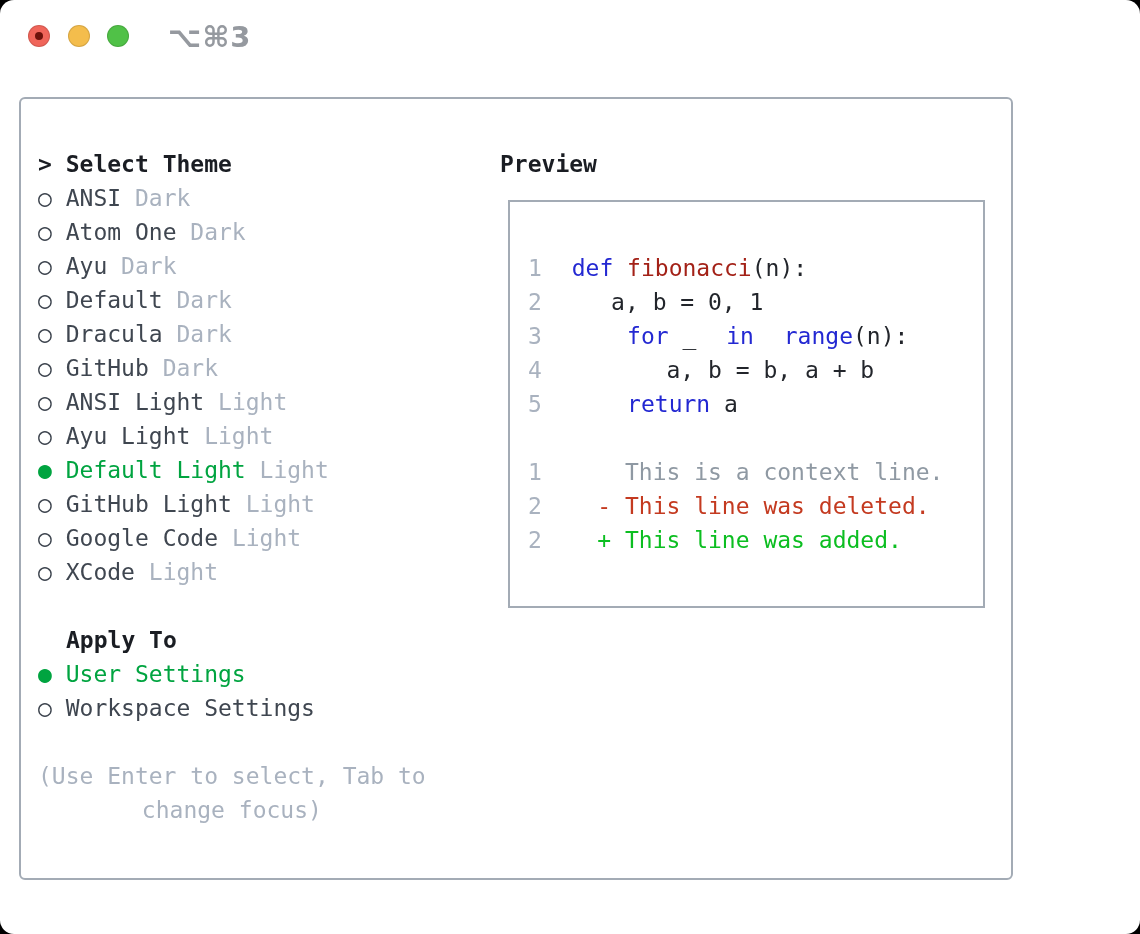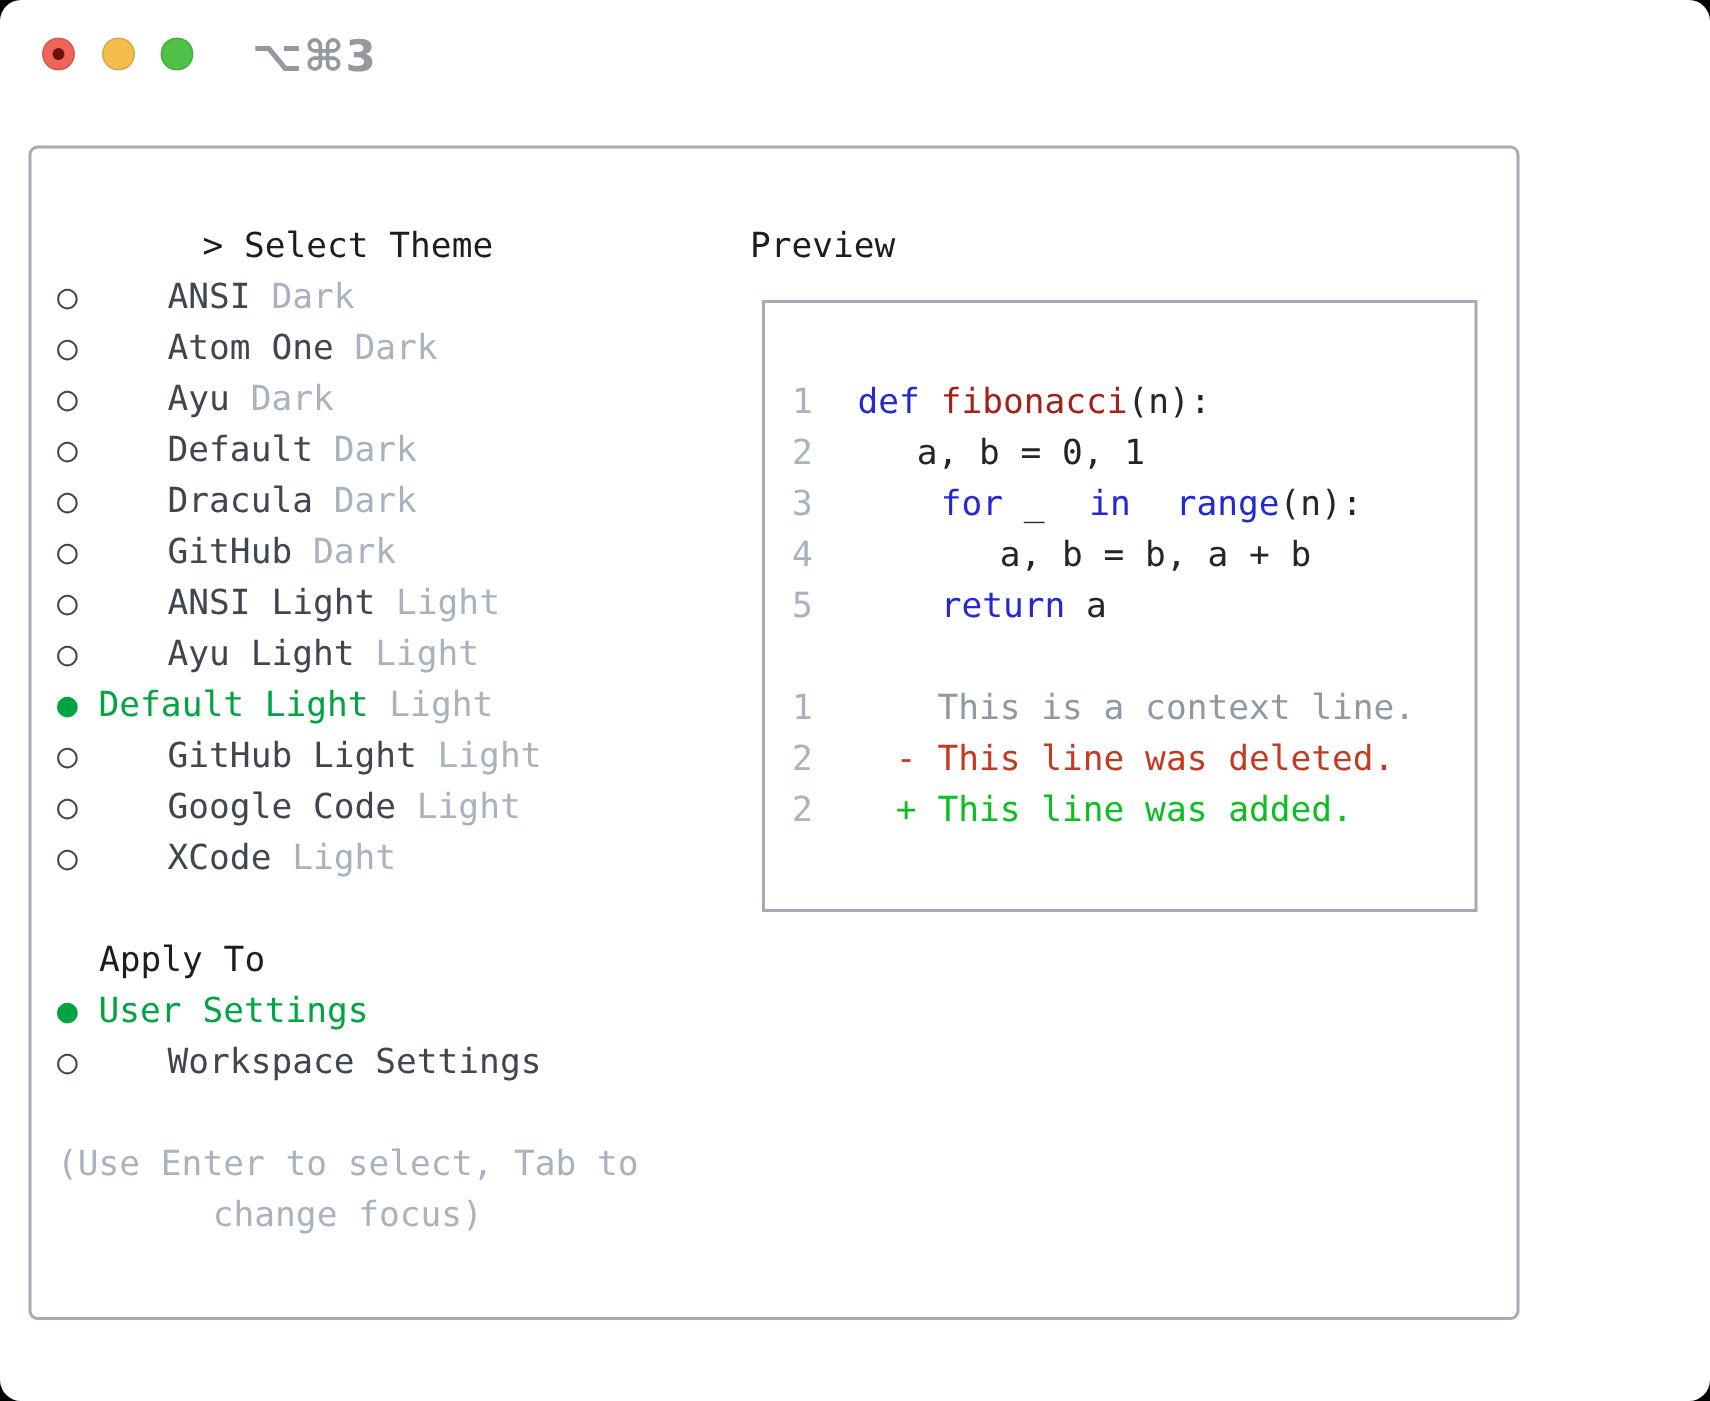--- a/index.html
+++ b/index.html
@@ -32,29 +32,29 @@
     position:absolute;left:19px;top:97px;width:994px;height:783px;
     border:2px solid var(--border-gray);border-radius:6px;box-sizing:border-box;
   }
   .mono{
     font-family:"DejaVu Sans Mono","Liberation Mono",monospace;
     font-size:23px;line-height:34px;white-space:pre;
   }
   .line{height:34px;}
   
   .theme-list{position:absolute;left:38px;top:147px;}
-  .hdr{font-weight:400;color:var(--heading-black);text-align:center;}
-  .name{color:var(--text-dark);margin-left:46px;}
+  .hdr{font-weight:700;color:var(--heading-black);}
+  .name{color:var(--text-dark);}
   .variant{color:var(--muted-gray);}
   .marker{color:var(--text-dark);}
   .sel{color:var(--accent-green);}
   .indent2{padding-left:28px;}
   .help{color:var(--muted-gray);text-align:center;}
   
-  .preview-title{position:absolute;left:500px;top:147px;font-weight:400;color:var(--heading-black);}
+  .preview-title{position:absolute;left:500px;top:147px;font-weight:700;color:var(--heading-black);}
   .preview-box{
     position:absolute;left:508px;top:200px;width:477px;height:408px;
     border:2px solid var(--border-gray);box-sizing:border-box;
   }
   .code-lines{position:absolute;left:528px;top:251px;}
   .num{color:var(--muted-gray);}
   .c-plain{color:var(--code-black);}
   .c-kw{color:var(--keyword-blue);margin-left:16px;}
   .c-fn{color:var(--function-red);}
   .c-ctx{color:var(--context-gray);}

